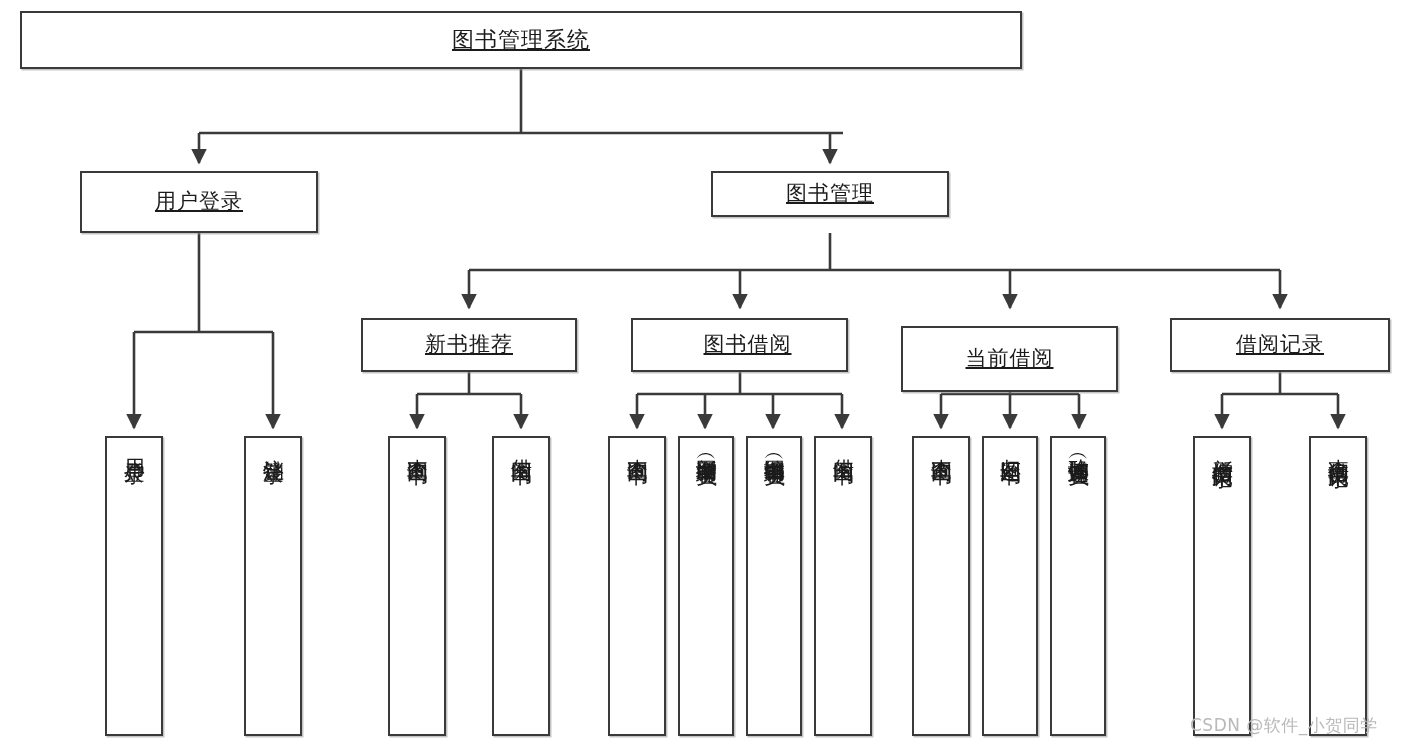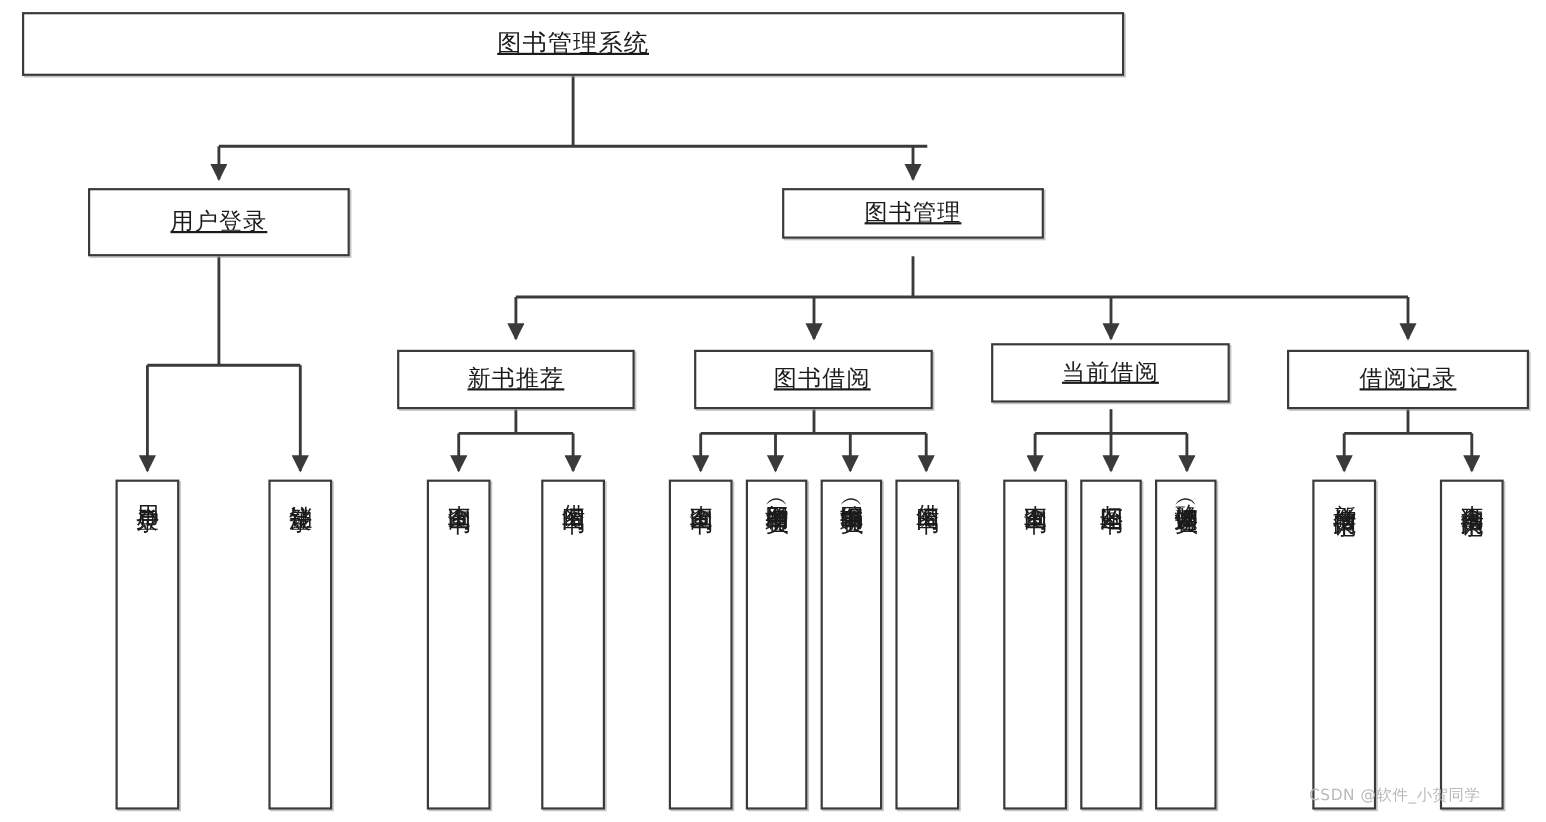--- a/index.html
+++ b/index.html
@@ -67,21 +67,21 @@
     white-space: nowrap;
     margin-top: 2px;
   }
   .node.vert.tall-text .label {
     letter-spacing: 1px;
   }
   .watermark {
     position: absolute;
     left: 1190px;
     top: 714px;
-    font-size: 14px;
+    font-size: 17px;
     color: #b9b9b9;
     white-space: nowrap;
     letter-spacing: 0.5px;
     font-family: "DejaVu Sans", "Liberation Sans", sans-serif;
   }
 </style>
 </head>
 <body>
 
 <div id="canvas">
@@ -147,21 +147,21 @@
   <div class="node horiz" style="left:711px; top:171px; width:238px; height:46px;">
     <span class="label">图书管理</span>
   </div>
 
   <div class="node horiz" style="left:361px; top:318px; width:216px; height:54px;">
     <span class="label">新书推荐</span>
   </div>
   <div class="node horiz" style="left:631px; top:318px; width:217px; height:54px;padding-left:16px;">
     <span class="label">图书借阅</span>
   </div>
-  <div class="node horiz" style="left:901px; top:312px; width:217px; height:54px;">
+  <div class="node horiz" style="left:901px; top:326px; width:217px; height:66px;">
     <span class="label">当前借阅</span>
   </div>
   <div class="node horiz" style="left:1170px; top:318px; width:220px; height:54px;">
     <span class="label">借阅记录</span>
   </div>
 
   <div class="node vert" style="left:105px; top:436px; width:58px; height:300px;">
     <span class="label">用户登录</span>
   </div>
   <div class="node vert" style="left:244px; top:436px; width:58px; height:300px;">

